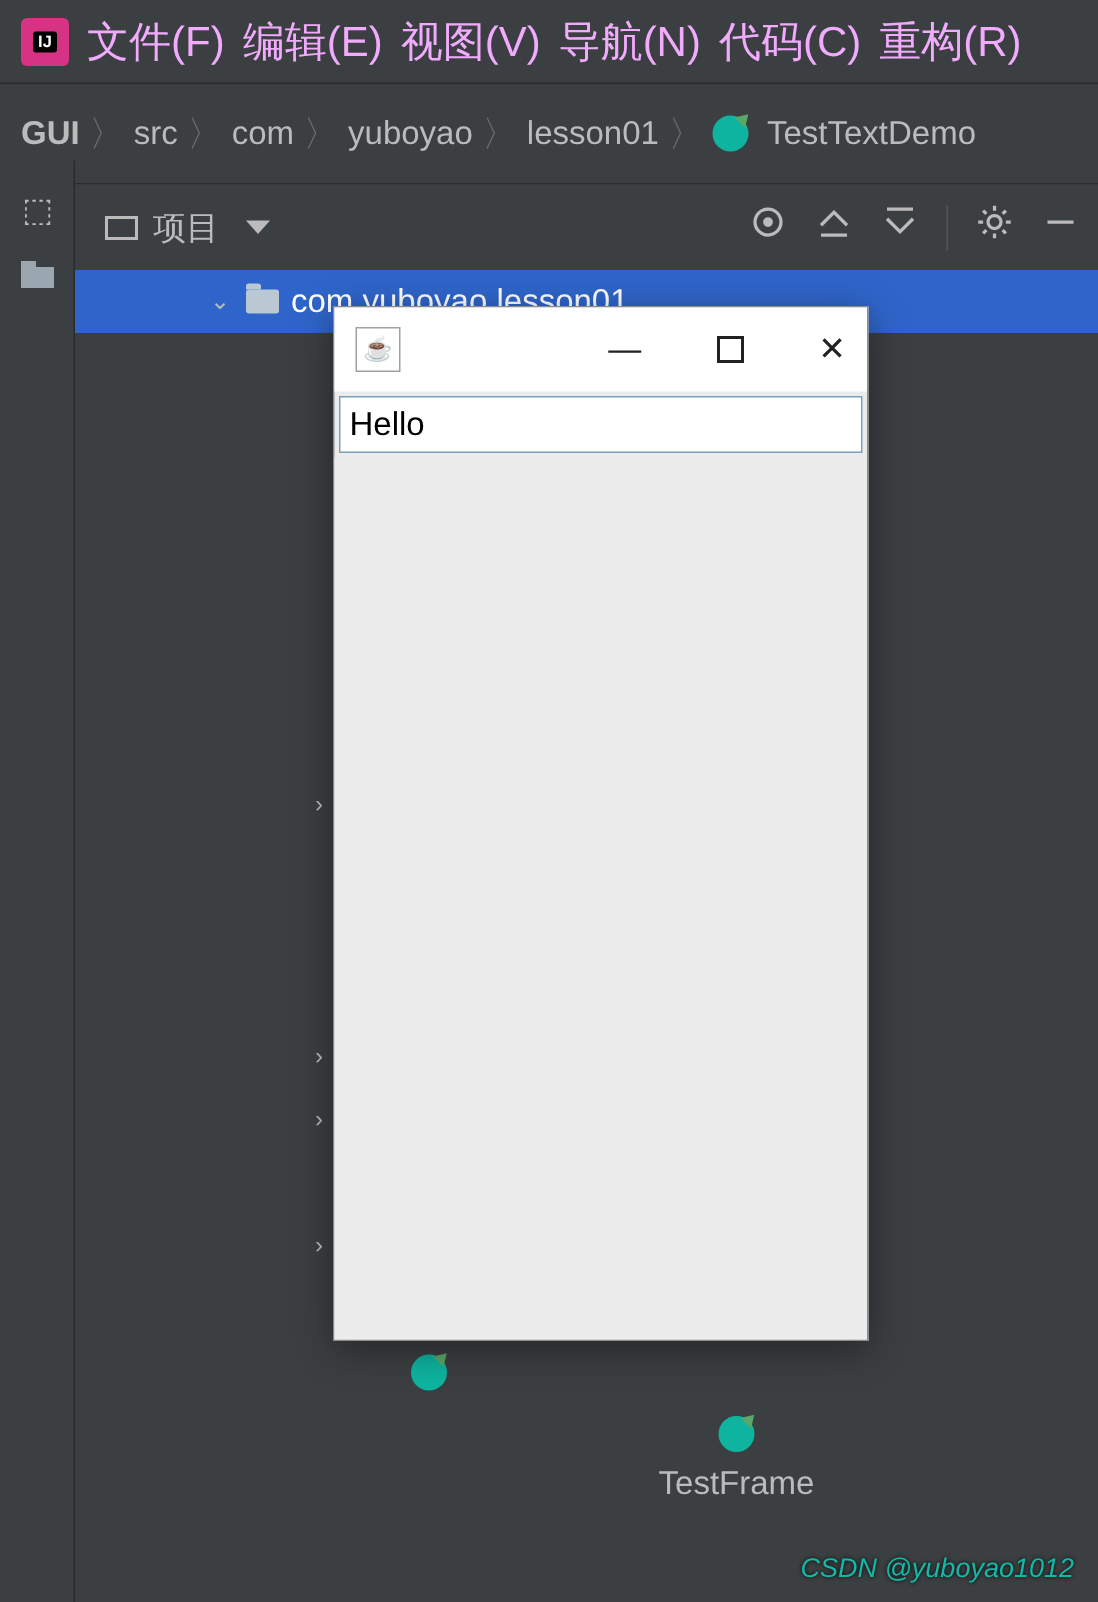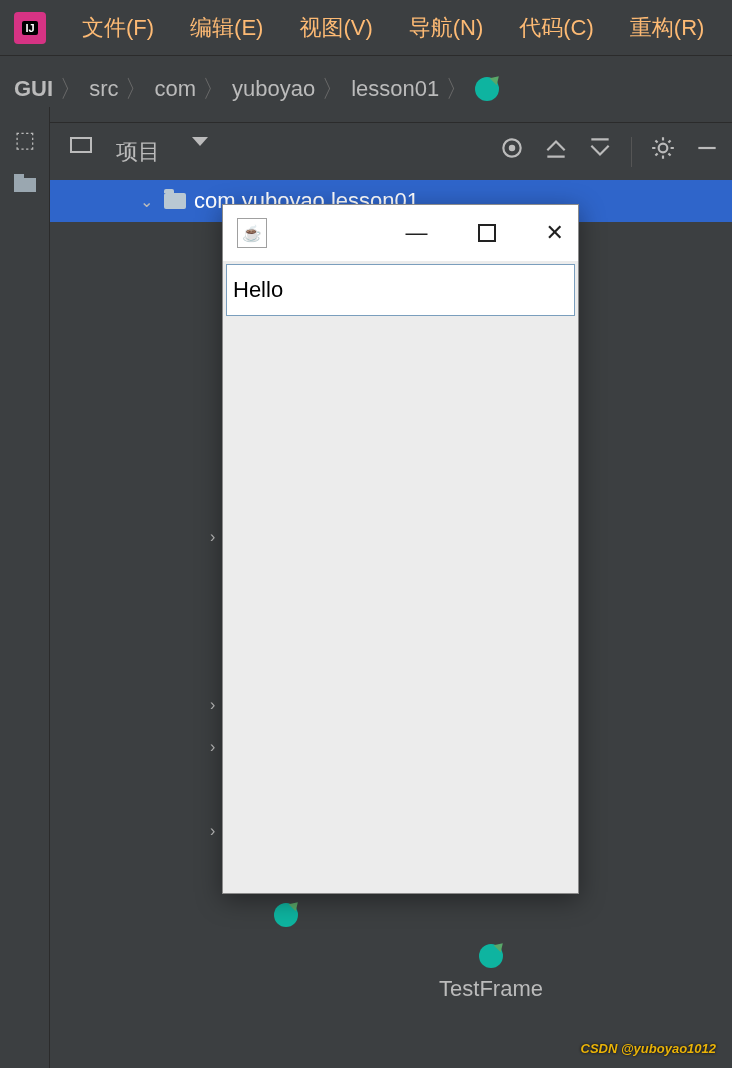--- a/index.html
+++ b/index.html
@@ -11,37 +11,37 @@
       color: #bbbbbb;
       overflow: hidden;
       position: relative;
     }
     
     .menubar {
       height: 55px;
       display: flex;
       align-items: center;
       padding: 0 14px;
-      gap: 36px;
+      gap: 12px;
       background: #3c3f41;
     }
     .app-icon {
       width: 32px; height: 32px;
       background: #d63384;
       border-radius: 4px;
       position: relative;
       display: flex; align-items: center; justify-content: center;
     }
     .app-icon span {
       color: #fff; font-size: 11px; font-weight: bold;
       background: #000; padding: 1px 3px; border-radius: 2px;
     }
     .menu-item {
-      font-size: 22px;
-      color: #fdba74;
+      font-size: 28px;
+      color: #f0abfc;
       cursor: pointer;
     }
     
     .breadcrumb {
       height: 68px;
       display: flex;
       align-items: center;
       padding: 0 14px;
       background: #3c3f41;
       border-top: 1px solid #2b2b2b;
@@ -68,21 +68,21 @@
     
     .sub-toolbar {
       height: 58px;
       display: flex;
       align-items: center;
       padding: 0 12px 0 70px;
       gap: 14px;
       background: #3c3f41;
       border-bottom: 1px solid #2b2b2b;
     }
-    .tool-left { display: flex; align-items: flex-start; gap: 24px; flex:1; }
+    .tool-left { display: flex; align-items: center; gap: 10px; flex:1; }
     .tool-right { display: flex; align-items: center; gap: 18px; }
     .proj-icon {
       width: 22px; height: 16px; border: 2px solid #bbbbbb;
       display:inline-block;
     }
     .proj-label { font-size: 22px; color: #bbbbbb; }
     .dropdown-arrow {
       width: 0; height: 0;
       border-left: 8px solid transparent;
       border-right: 8px solid transparent;
@@ -166,38 +166,37 @@
     .java-cup {
       width: 30px; height: 30px;
       border: 1px solid #a0a0a0;
       display: flex; align-items:center; justify-content:center;
       font-size: 16px;
     }
     .win-controls { display: flex; gap: 50px; align-items: center; }
     .win-btn { font-size: 22px; color: #222; cursor:pointer; }
     .win-btn.square { width: 18px; height: 18px; border: 2px solid #222; display:inline-block; }
     .textfield {
-      height: 52px;
+      height: 38px;
       border: 1px solid #7a9ebd;
       background: #fff;
       font-size: 22px;
       padding: 0 6px;
       color: #000;
       display: flex; align-items: center;
       margin: 3px;
     }
     .center-area { flex:1; background: #ececec; }
 
     
     .watermark {
       position: absolute;
       right: 16px; bottom: 12px;
-      font-size: 13px; color: #eab308; font-style: italic;
+      font-size: 18px; color: #14b8a6; font-style: italic;
       text-shadow: 0 0 3px #000;
-      font-weight: bold;
     }
   </style>
 </head>
 <body>
 
 <div class="menubar">
   <div class="app-icon">
       <span>IJ</span>
     </div>
   <div class="menu-item">文件(F)</div>
@@ -213,20 +212,21 @@
   <span class="crumb-sep">〉</span>
   <span class="crumb">src</span>
   <span class="crumb-sep">〉</span>
   <span class="crumb">com</span>
   <span class="crumb-sep">〉</span>
   <span class="crumb">yuboyao</span>
   <span class="crumb-sep">〉</span>
   <span class="crumb">lesson01</span>
   <span class="crumb-sep">〉</span>
   <span class="class-icon"></span>
+  <span class="crumb">TestTextDemo</span>
 </div>
 
 <div class="sub-toolbar">
   <div class="tool-left">
     <span class="proj-icon"></span>
     <span class="proj-label">项目</span>
     <span class="dropdown-arrow"></span>
   </div>
   <div class="tool-right">
     <span class="tool-icon">

